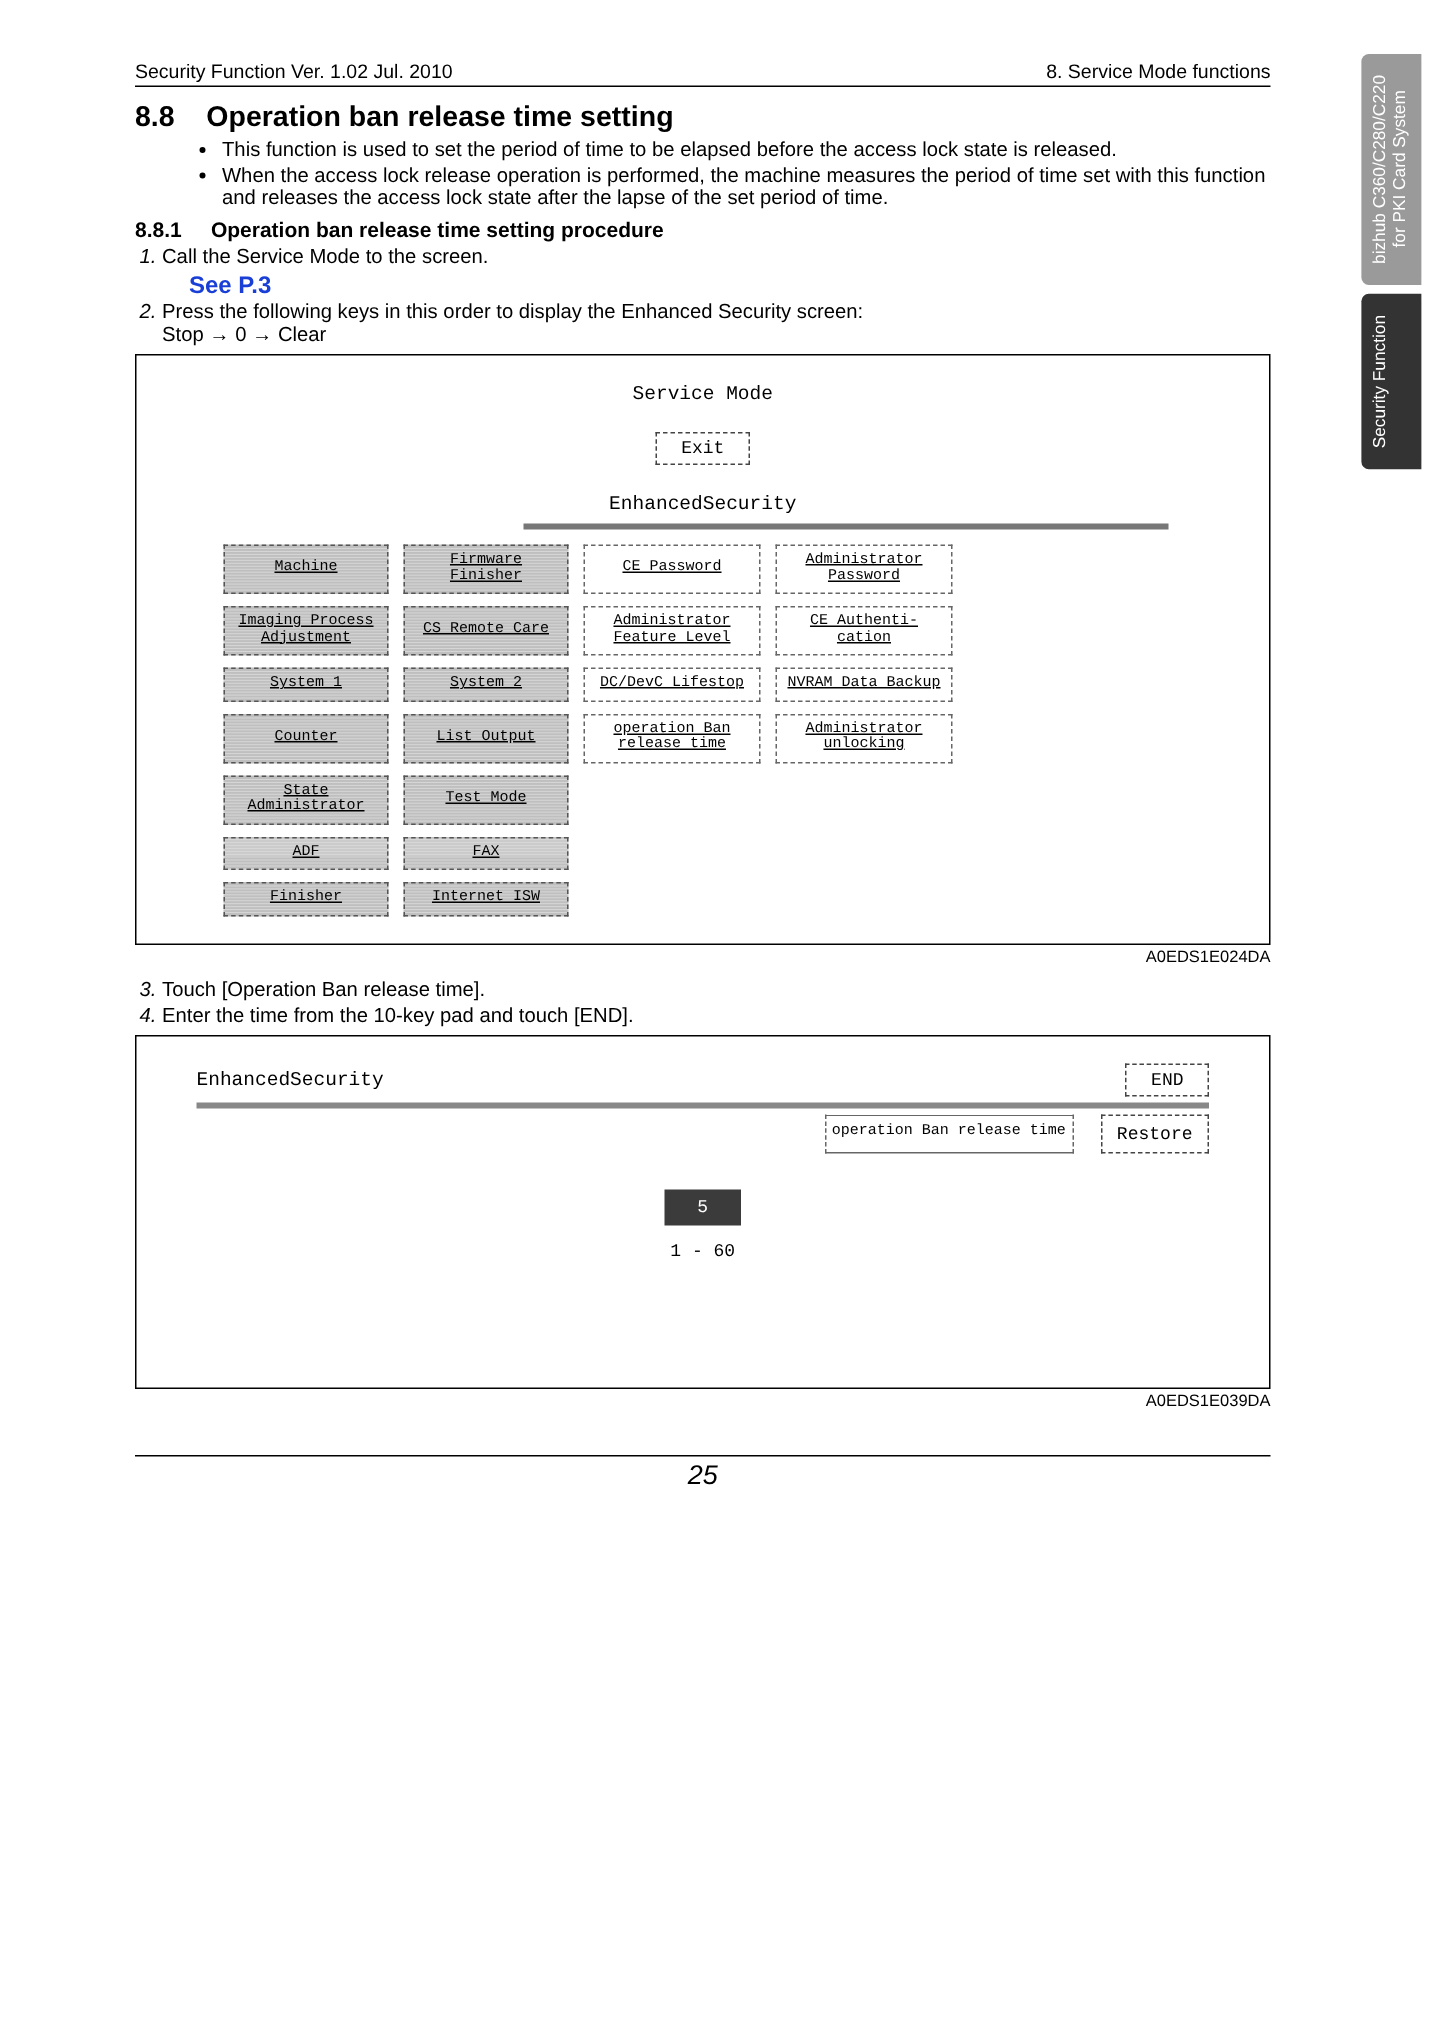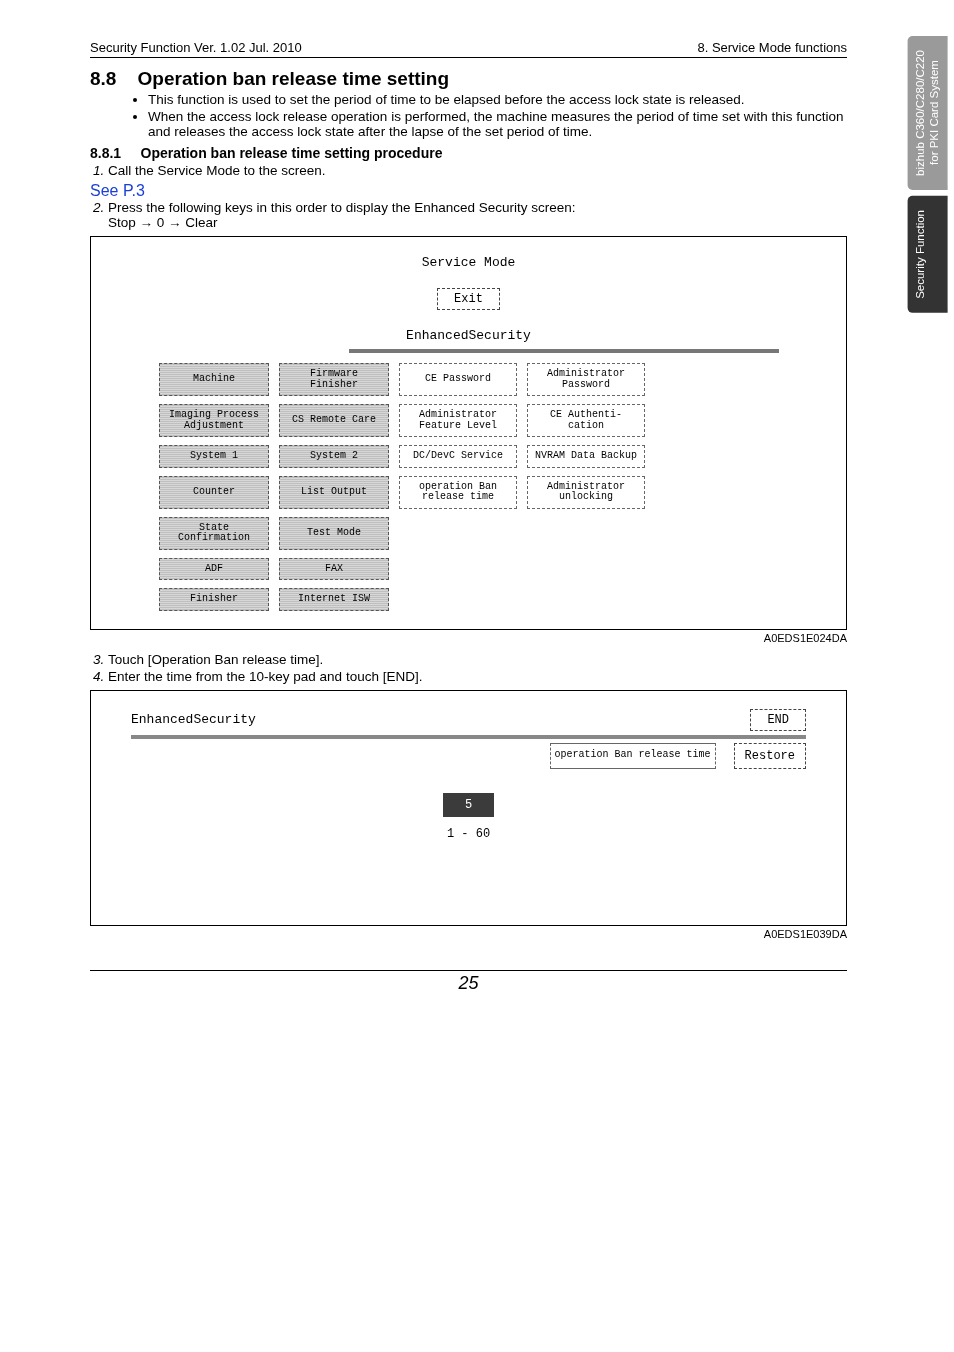--- a/index.html
+++ b/index.html
@@ -79,21 +79,22 @@
     margin-bottom: 10px;
     width: 430px;
     margin-left: 230px;
   }
   .sm-grid {
     display: grid;
     grid-template-columns: 110px 110px 118px 118px;
     gap: 8px 10px;
     font-family: "Courier New", monospace;
     font-size: 10px;
-    margin-left: 40px;
+    margin-left: 30px;
+    text-decoration: underline;
   }
   .sm-cell {
     border: 1px solid #666;
     padding: 5px 4px;
     text-align: center;
     line-height: 1.05;
     min-height: 22px;
     display: flex;
     align-items: center;
     justify-content: center;
@@ -193,21 +194,21 @@
   </ul>
 
   <div class="subhead">
     <span>8.8.1</span>&nbsp;&nbsp;&nbsp;&nbsp;
     <span>Operation ban release time setting procedure</span>
   </div>
 
   <ol class="steps" start="1">
     <li><span>Call the Service Mode to the screen.</span></li>
   </ol>
-  <div style="" class="link">See P.3</div>
+  <div style="margin-left:36px;font-weight:bold;" class="link">See P.3</div>
 
   <ol class="steps" start="2">
     <li>
       <span>Press the following keys in this order to display the Enhanced Security screen:</span><br>
       <span style="font-style:normal;">Stop → 0 → Clear</span>
     </li>
   </ol>
 
   <div class="figure-frame">
     <div class="panel-top">
@@ -220,27 +221,27 @@
         <div class="sm-cell shaded">Machine</div>
         <div class="sm-cell shaded">Firmware Finisher</div>
         <div class="sm-cell dashed">CE Password</div>
         <div class="sm-cell dashed">Administrator Password</div>
         <div class="sm-cell shaded">Imaging Process Adjustment</div>
         <div class="sm-cell shaded">CS Remote Care</div>
         <div class="sm-cell dashed">Administrator Feature Level</div>
         <div class="sm-cell dashed">CE Authenti- cation</div>
         <div class="sm-cell shaded">System 1</div>
         <div class="sm-cell shaded">System 2</div>
-        <div class="sm-cell dashed">DC/DevC Service</div>
+        <div class="sm-cell dashed">DC/DevC Lifestop</div>
         <div class="sm-cell dashed">NVRAM Data Backup</div>
         <div class="sm-cell shaded">Counter</div>
         <div class="sm-cell shaded">List Output</div>
         <div class="sm-cell dashed">operation Ban release time</div>
         <div class="sm-cell dashed">Administrator unlocking</div>
-        <div class="sm-cell shaded">State Confirmation</div>
+        <div class="sm-cell shaded">State Administrator</div>
         <div class="sm-cell shaded">Test Mode</div>
         <div class="sm-cell empty"></div>
         <div class="sm-cell empty"></div>
         <div class="sm-cell shaded">ADF</div>
         <div class="sm-cell shaded">FAX</div>
         <div class="sm-cell empty"></div>
         <div class="sm-cell empty"></div>
         <div class="sm-cell shaded">Finisher</div>
         <div class="sm-cell shaded">Internet ISW</div>
         <div class="sm-cell empty"></div>

